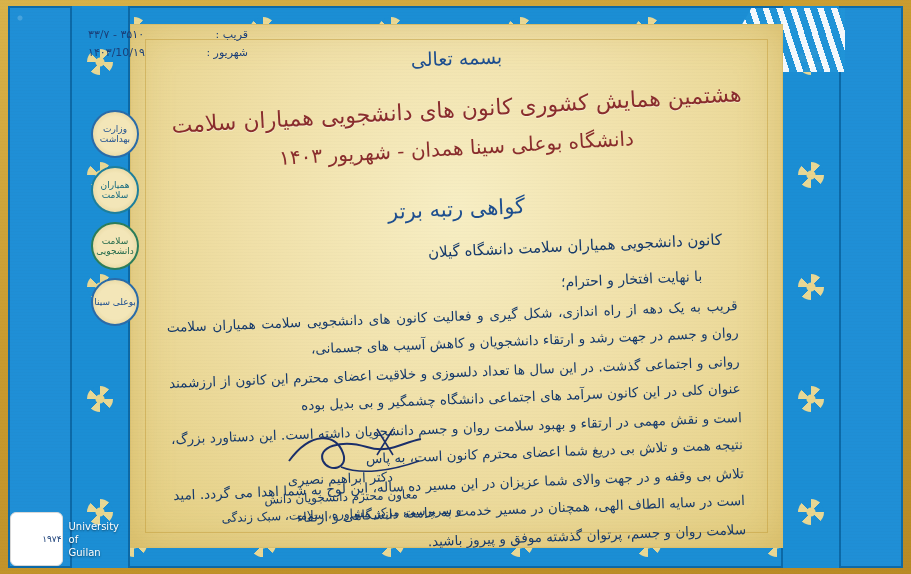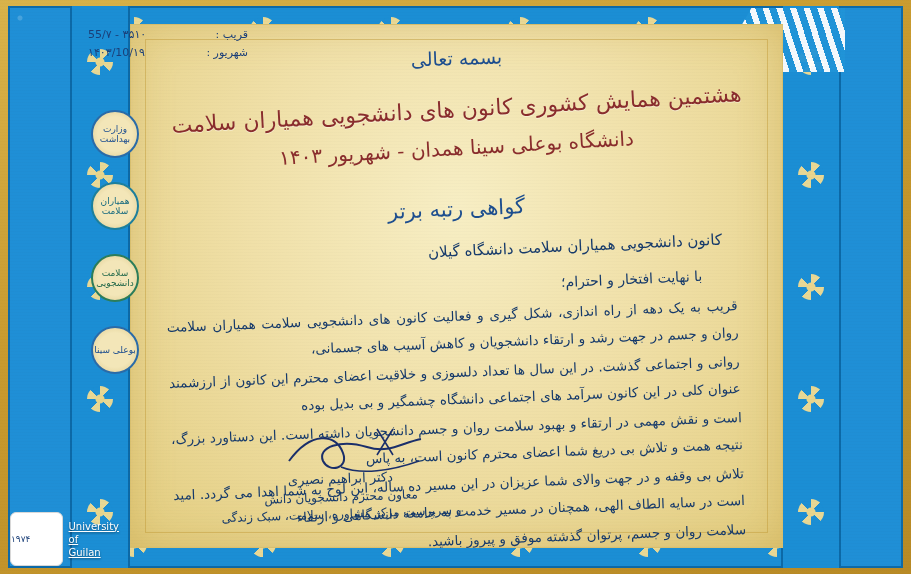--- a/index.html
+++ b/index.html
@@ -213,21 +213,21 @@
 
   
   .logo-strip {
     position: absolute;
     left: 86px;
     top: 110px;
     width: 58px;
     display: flex;
     flex-direction: column;
     align-items: center;
-    gap: 24px;
+    gap: 8px;
     z-index: 6;
   }
   .logo {
     width: 44px; height: 44px;
     border-radius: 50%;
     border: 2px solid #2a6ba8;
     background: radial-gradient(circle, #f3e6b8 0 55%, #dcc98c 100%);
     display: flex;
     align-items: center;
     justify-content: center;
@@ -251,32 +251,31 @@
     gap: 6px;
     z-index: 7;
   }
   .uni-seal {
     width: 52px; height: 52px;
     border-radius: 6px;
     background: #ffffff;
     border: 1px solid #d8d8d8;
     display: flex;
     align-items: center;
-    justify-content: flex-start;
+    justify-content: flex-end;
     color: #1b3f78;
     font-size: 9px;
     text-align: center;
     line-height: 10px;
   }
   .uni-text {
     color: #ffffff;
     font-size: 10px;
     line-height: 13px;
     text-shadow: 0 1px 2px rgba(0,0,0,.5);
-    text-decoration: underline;
   }
 
   
   .grain {
     position: absolute;
     inset: 0;
     pointer-events: none;
     background-image:
       repeating-linear-gradient(0deg, rgba(0,0,0,0.012) 0 1px, transparent 1px 3px);
   }
@@ -317,21 +316,21 @@
     <span class="flower"></span>
     <span class="flower"></span>
     <span class="flower"></span>
     <span class="flower"></span>
   </div>
   <div class="corner-fan tr"></div>
 
   <div class="meta">
     <div class="row">
       <span>قریب :</span>
-      <span>۳۵۱۰ - 55/۷</span>
+      <span>۳۵۱۰ - ۳۳/۷</span>
     </div>
     <div class="row">
       <span>شهریور :</span>
       <span>۱۴۰۳/10/۱۹</span>
     </div>
   </div>
 
   <div class="logo-strip">
     <div class="logo">
       <span>وزارت بهداشت</span>

